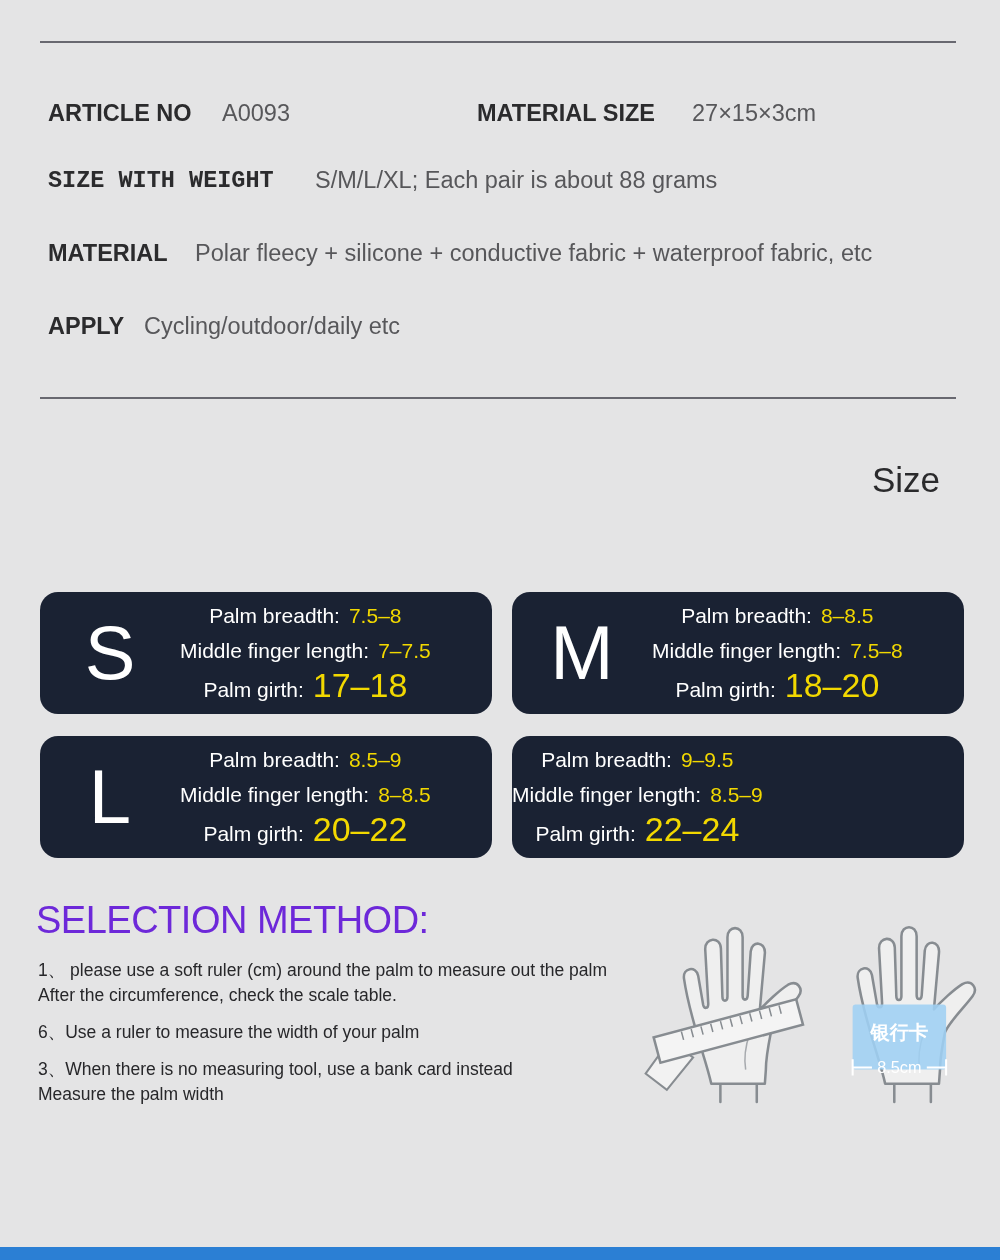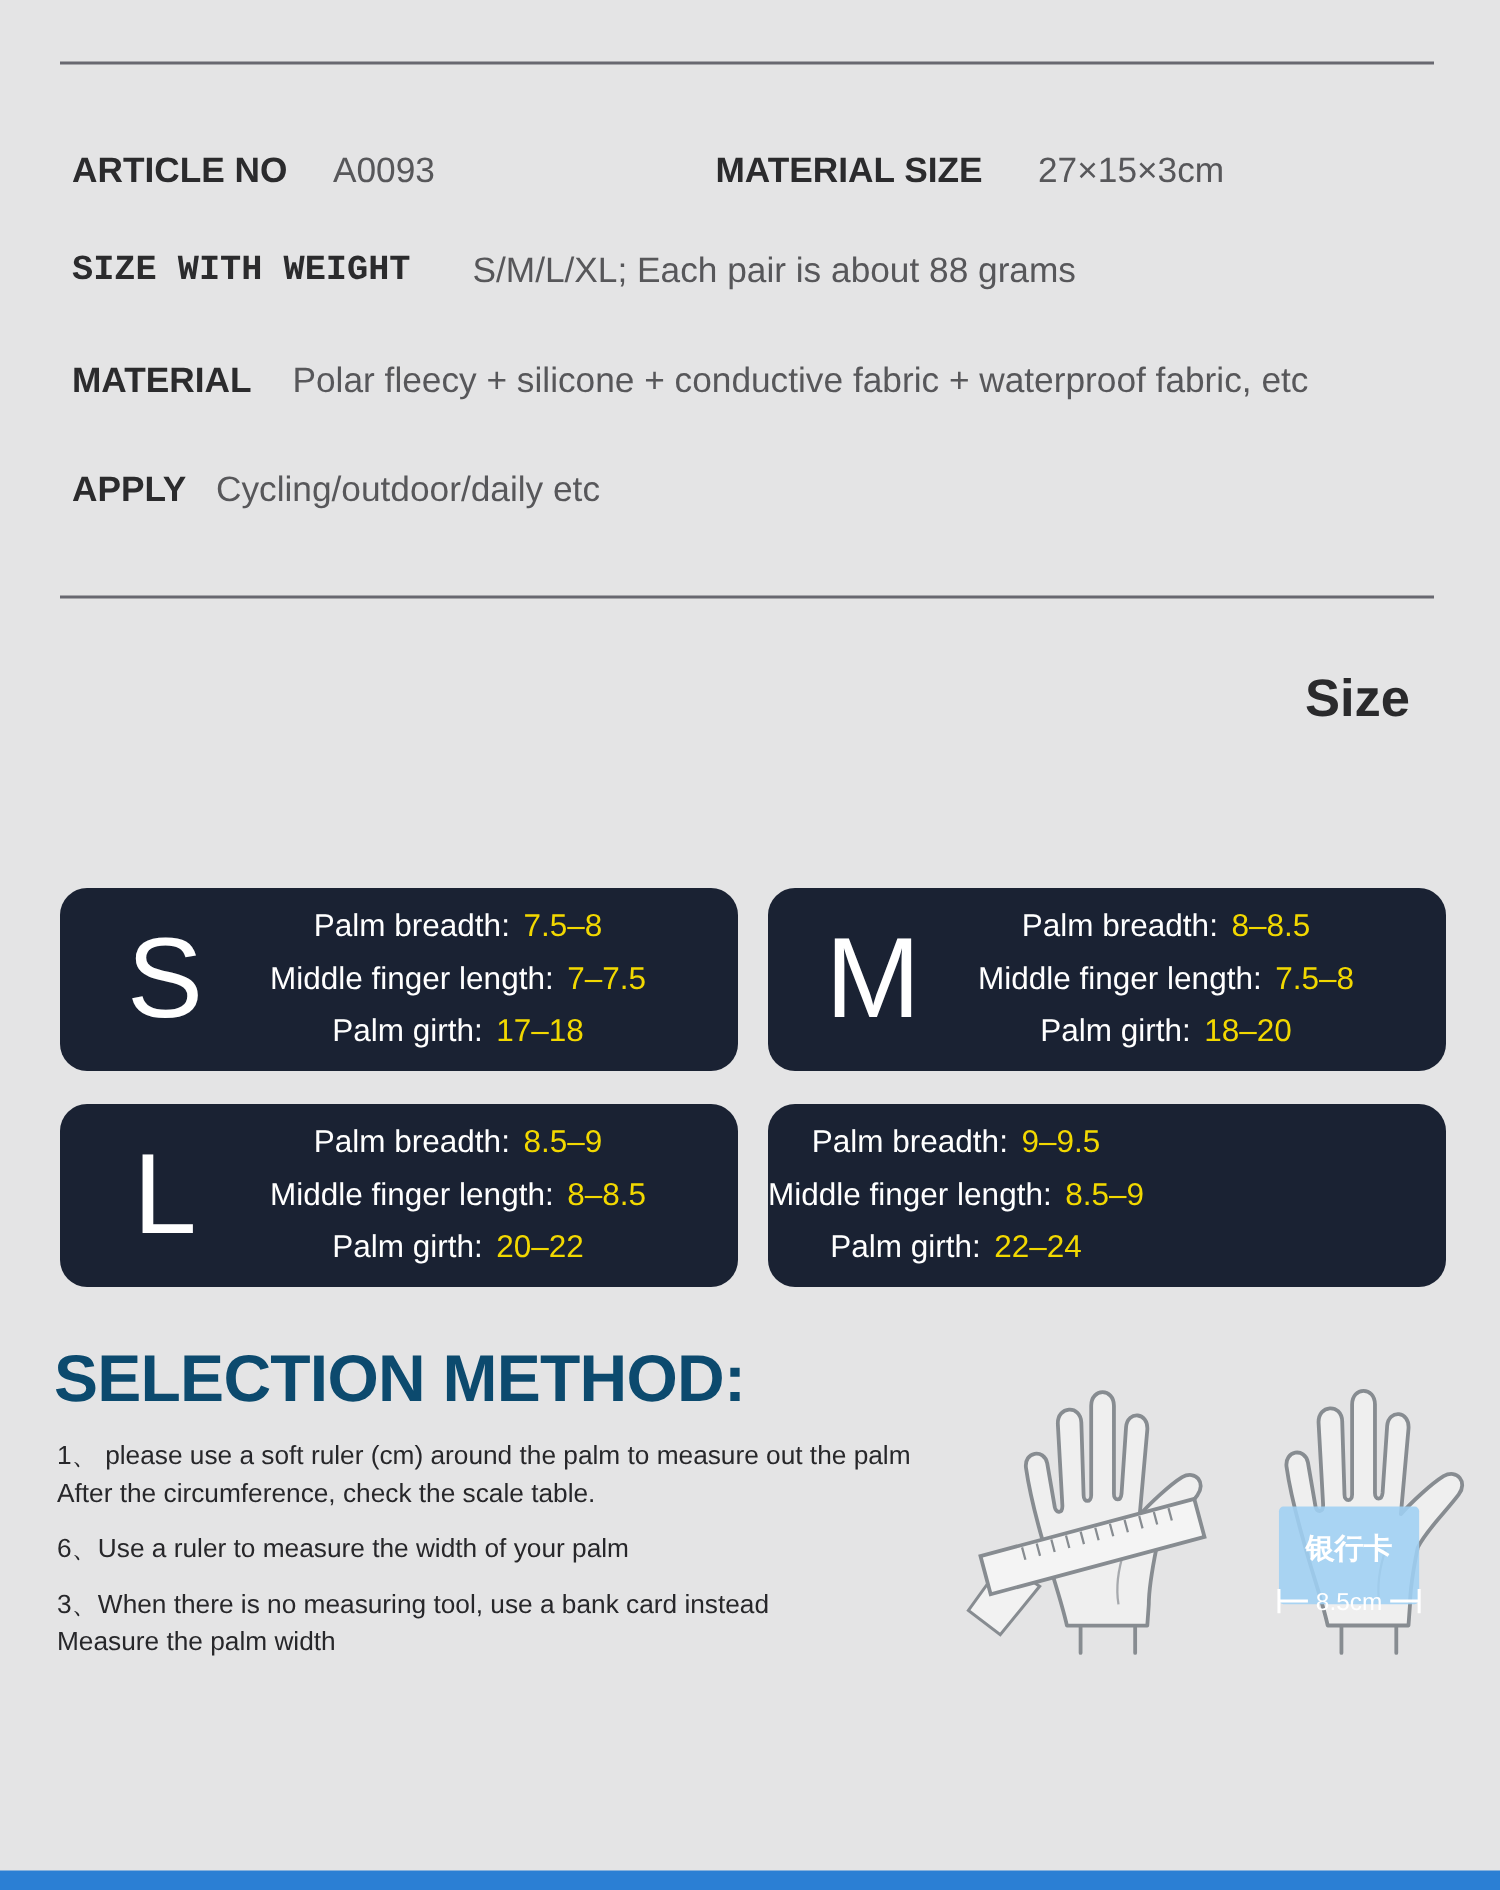--- a/index.html
+++ b/index.html
@@ -11,45 +11,45 @@
   }
   .rule{position:absolute; left:40px; width:916px; height:2px; background:#686870;}
   .rule-top{top:41px;}
   .rule-mid{top:397px;}
 
   .spec-row{position:absolute; left:0; width:1000px; height:30px;}
   .spec-label{position:absolute; font-weight:bold; font-size:23.5px; color:#2b2b2d; white-space:nowrap;}
   .spec-value{position:absolute; font-size:23.5px; color:#57575a; white-space:nowrap;}
 
   .size-heading{
-    position:absolute; top:446px; right:60px;
-    font-size:35px; font-weight:700; color:#2a2a2c;
+    position:absolute; top:460px; right:60px;
+    font-size:35px; font-weight:400; color:#2a2a2c;
   }
 
   .cards-grid{
     position:absolute; top:592px; left:40px; width:924px;
     display:grid; grid-template-columns:452px 452px; column-gap:20px; row-gap:22px;
   }
   .size-card{
     height:122px; background:#1a2233; border-radius:18px;
     display:flex; align-items:center; color:#fff;
   }
   .card-letter{
     flex:0 0 140px; text-align:center;
     font-size:76px; font-weight:400; color:#ffffff; line-height:1;
   }
   .card-lines{display:flex; flex-direction:column; justify-content:center;}
   .card-line{line-height:33px; white-space:nowrap;text-align:center;}
   .card-label{font-size:21px; color:#ffffff;}
   .card-value{font-size:21px; color:#f2d800; margin-left:9px;}
-  .card-line.girth .card-value{font-size:21px;margin-top:44px;}
+  .card-line.girth .card-value{font-size:34px;margin-top:44px;}
 
   .sel-heading{
     position:absolute; left:36px; top:900px;
-    font-size:44px; line-height:40px; font-weight:700; letter-spacing:-0.5px; color:#0c4a6e;
+    font-size:38px; line-height:40px; font-weight:400; letter-spacing:-0.5px; color:#6d28d9;
     white-space:nowrap;
   }
   .steps{position:absolute; left:38px; top:958px; width:600px;}
   .step{margin-bottom:12px;}
   .step-line{font-size:17.5px; line-height:25px; color:#27272a; white-space:nowrap;}
 
   .hand-fig{position:absolute;}
   .hand1{left:642px; top:916px;}
   .hand2{left:826px; top:915px;}
 

